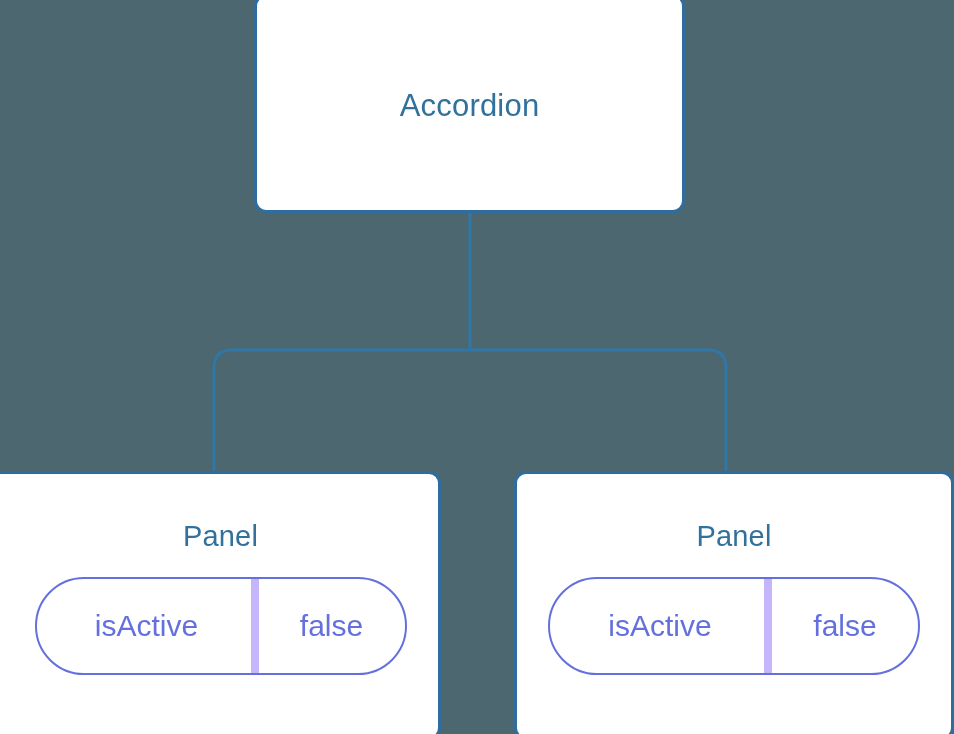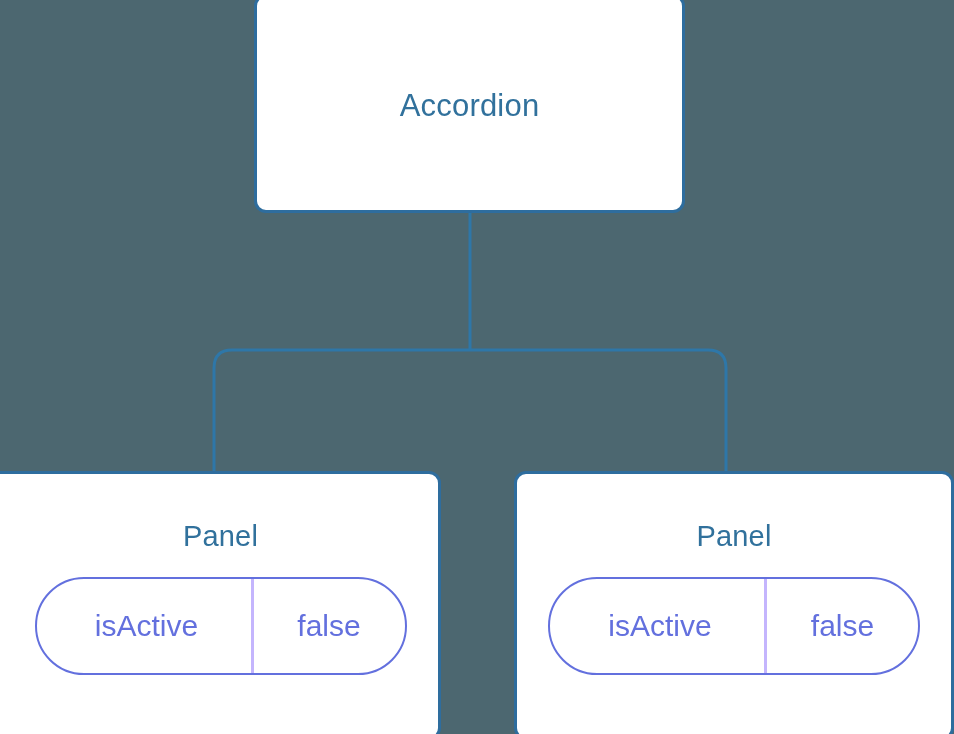--- a/index.html
+++ b/index.html
@@ -120,21 +120,21 @@
     box-sizing: border-box;
   }
 
   .prop-key {
     width: 214px;
     padding-left: 6px;
   }
 
   .prop-value {
     width: 154px;
-    border-left: 3px solid #c4b5fd;
+    border-left: 8px solid #c4b5fd;
   }
 </style>
 </head>
 <body>
 
 <div id="diagram">
 
   <svg id="connectors" viewBox="0 0 954 734" width="954" height="734" fill="none" xmlns="http://www.w3.org/2000/svg">
 
     <path d="M470,211 L470,350" stroke="#2e77a8" stroke-width="3" fill="none" stroke-linecap="butt"></path>

